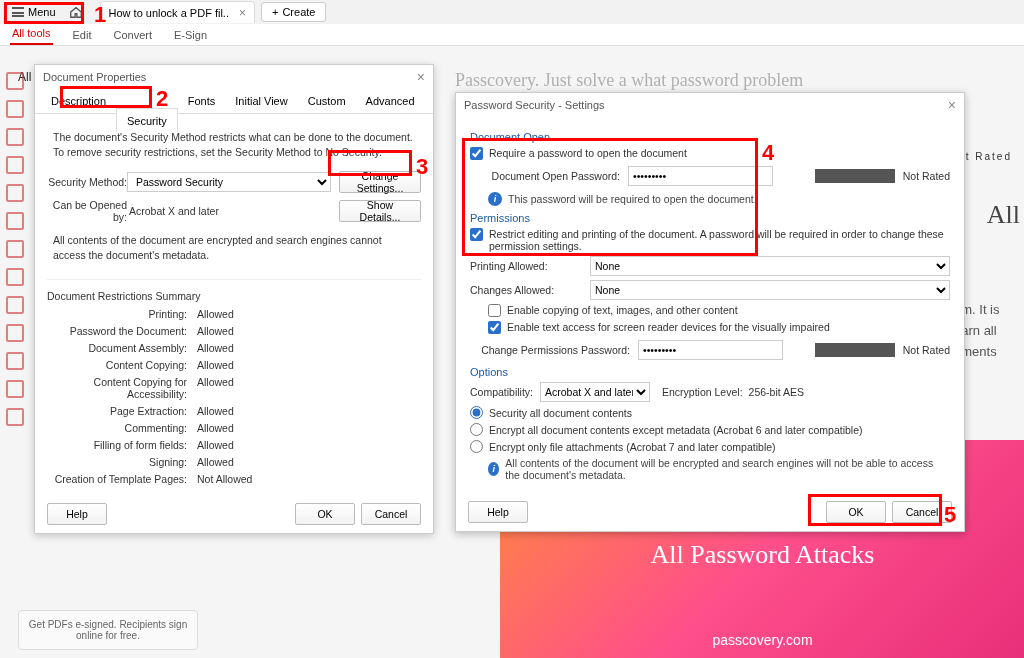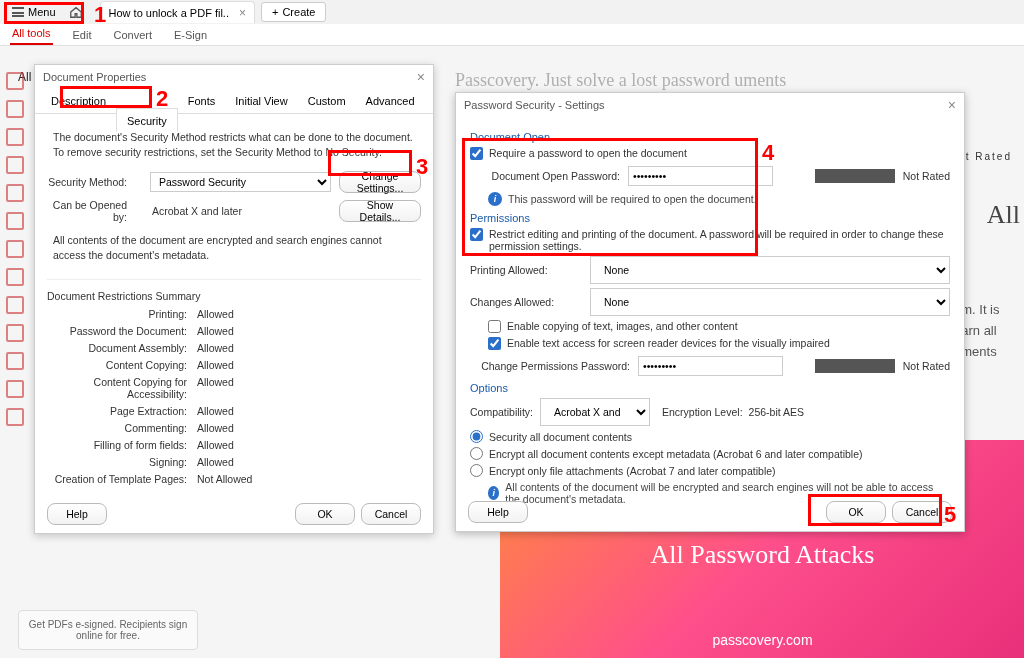--- a/index.html
+++ b/index.html
@@ -40,23 +40,23 @@
   .dlg1 { position:absolute; left:34px; top:64px; width:400px; height:470px; background:#fff; border:1px solid #ccc; box-shadow:0 2px 8px rgba(0,0,0,.2); }
   .dlg-title { height:24px; padding:5px 8px; font-size:11px; color:#555; display:flex; justify-content:space-between; align-items:center; }
   .dlg-close { font-size:14px; color:#888; }
   .dlg1 .tabs { display:flex; gap:0; border-bottom:1px solid #ddd; padding:0 6px; font-size:11px; }
   .dlg1 .tabs span { padding:6px 10px 4px; cursor:pointer; }
   .dlg1 .tabs .active { border:1px solid #ddd; border-bottom:1px solid #fff; background:#fff; position:relative; top:19px; }
   .dlg1 .body { padding:10px 12px; font-size:10.5px; color:#333; }
   .sec-group { margin-bottom:10px; }
   .sec-note { padding:6px 6px; line-height:1.4; }
   .sec-row { display:flex; align-items:center; margin:6px 0; }
-  .sec-row label { width:80px; text-align:right; margin-right:23px; }
+  .sec-row label { width:80px; text-align:right; margin-right:0; }
   .sec-row select, .sec-row .txt { flex:1; border:1px solid #ccc; height:20px; font-size:10.5px; padding:0 4px; }
-  .btn { border:1px solid #bbb; background:linear-gradient(#fff,#f2f2f2); height:22px; padding:0 10px; font-size:10.5px; border-radius:8px; cursor:pointer; display:inline-flex; align-items:center; }
+  .btn { border:1px solid #bbb; background:linear-gradient(#fff,#f2f2f2); height:22px; padding:0 10px; font-size:10.5px; border-radius:2px; cursor:pointer; display:inline-flex; align-items:center; }
   .restrictions { margin-top:10px; }
   .restrictions .row { display:flex; font-size:10.5px; margin:5px 0; }
   .restrictions .row .lbl { width:140px; text-align:right; margin-right:10px; color:#333; }
   .dlg1 .footer { position:absolute; left:0; bottom:0; width:100%; height:38px; display:flex; align-items:center; padding:0 12px; }
   .dlg1 .footer .btn { width:60px; justify-content:center; }
   .dlg1 .footer .spacer { flex:1; }
 
   
   .dlg2 { position:absolute; left:455px; top:92px; width:510px; height:440px; background:#fff; border:1px solid #ccc; box-shadow:0 2px 8px rgba(0,0,0,.25); }
   .dlg2 .dlg-title { border-bottom:0; }
@@ -67,37 +67,37 @@
   .pw-row label { width:150px; text-align:right; margin-right:8px; font-size:10.5px; }
   .pw-row input[type=text], .pw-row select { flex:1; border:1px solid #ccc; height:20px; font-size:10.5px; padding:0 4px; }
   .meter { display:flex; gap:0; margin-left:8px; }
   .meter div { width:16px; height:14px; background:#555; }
   .info { display:flex; align-items:center; gap:6px; margin:4px 0 4px 18px; color:#444; }
   .info-icon { width:14px; height:14px; border-radius:50%; background:#2a6fc9; color:#fff; display:flex; align-items:center; justify-content:center; font-size:9px; font-weight:bold; font-style:italic; }
   .opts .opt { display:flex; align-items:center; gap:6px; margin:4px 0; }
   .dlg2 .footer { position:absolute; left:0; bottom:0; width:100%; height:38px; display:flex; align-items:center; padding:0 12px; }
   .dlg2 .footer .btn { width:60px; justify-content:center; }
   .dlg2 .footer .spacer { flex:1; }
-  .select { border:1px solid #ccc; height:28px; padding:0 9px; font-size:10.5px; background:#fff; }
+  .select { border:1px solid #ccc; height:20px; padding:0 0; font-size:10.5px; background:#fff; }
   .d2-row { display:flex; align-items:center; margin:4px 0; }
   .d2-row .lbl { width:110px; text-align:left; margin-right:10px; }
 
   
   .ann { position:absolute; border:3px solid #f00; pointer-events:none; }
   .ann-num { position:absolute; color:#f00; font-size:22px; font-weight:700; font-family:Arial; }
 
   
   .esign { position:absolute; left:18px; top:610px; width:180px; font-size:10px; color:#666; text-align:center; border:1px solid #ddd; padding:8px; border-radius:4px; background:#fafafa; }
 
   input[type=checkbox], input[type=radio] { accent-color:#2a6fc9; }
 </style>
 </head>
 <body>
 
-<div class="bg-text1">Passcovery. Just solve a lost password uments</div>
+<div class="bg-text1">Passcovery. Just solve a what password problem</div>
 <div class="stars">
   <span style="color:#f5b301">★★★★★</span>
   <span class="notrated">Not Rated</span>
 </div>
 <div class="bg-all">All</div>
 <div class="bg-right">
   <div>em. It is</div>
   <div>earn all</div>
   <div>uments</div>
 </div>

